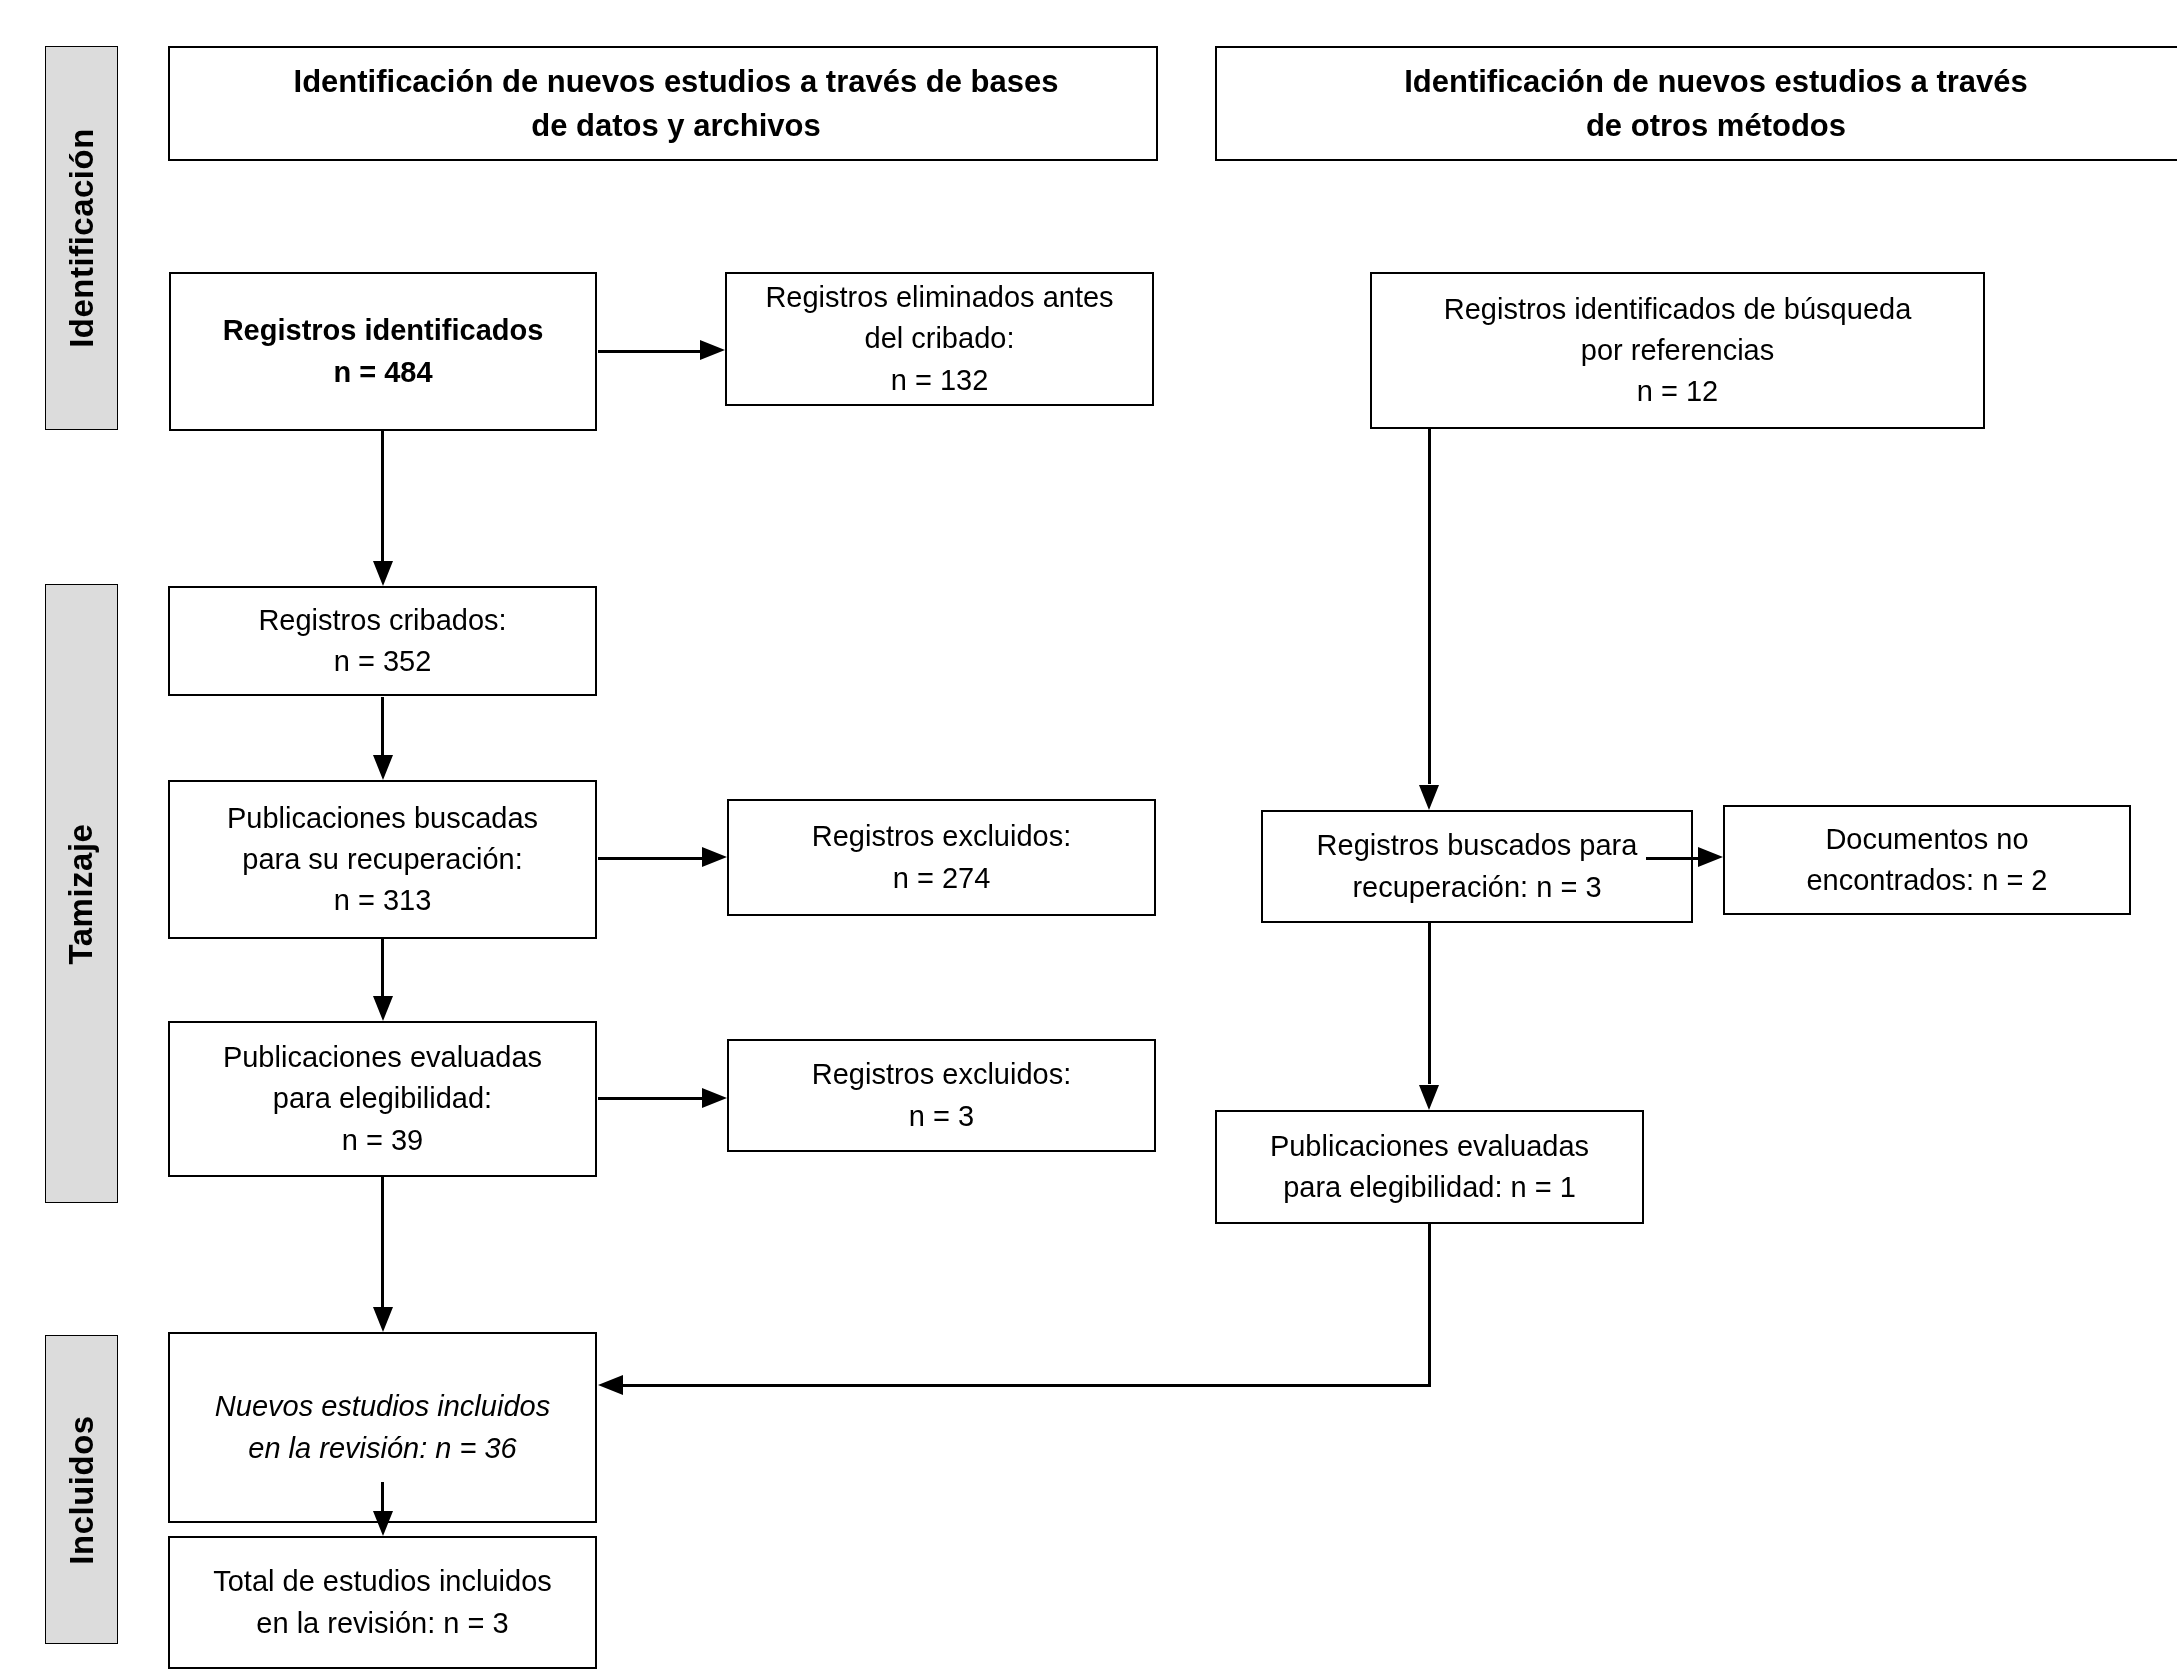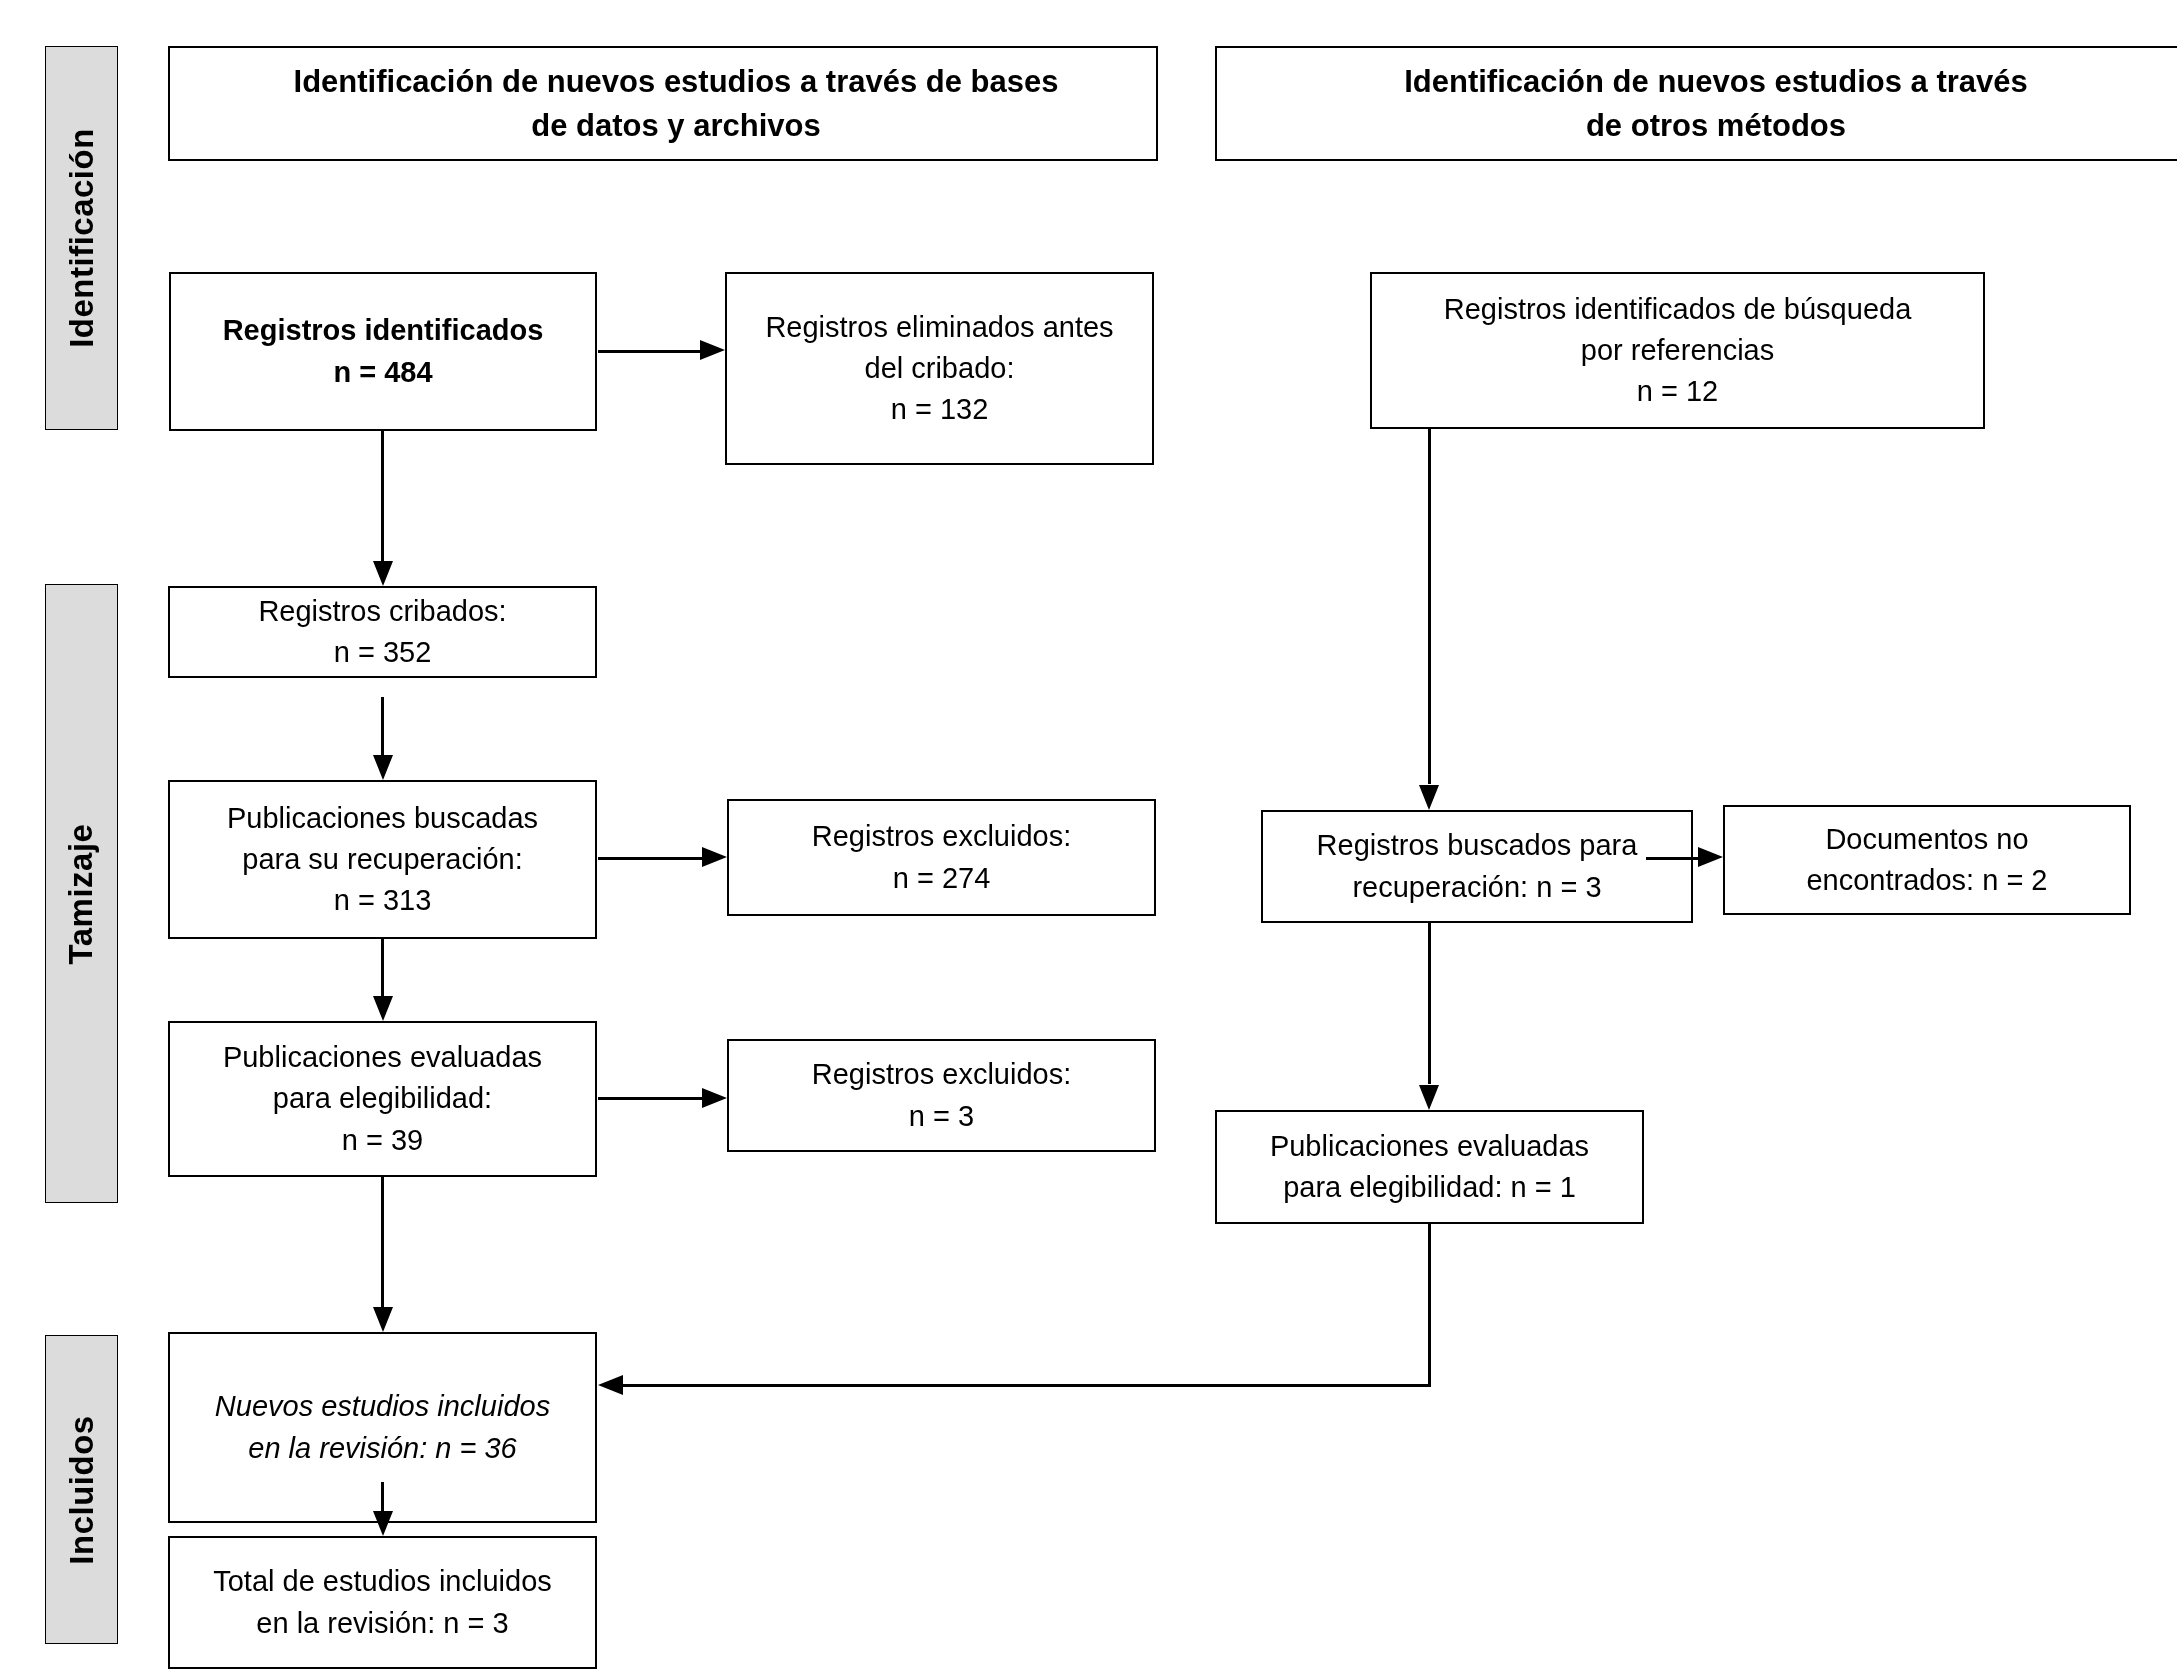--- a/index.html
+++ b/index.html
@@ -92,34 +92,34 @@
     <span class="vtext">Incluidos</span>
   </div>
 
   <div class="hdr" style="left:168px; top:46px; width:990px; height:115px;padding-left:26px;">Identificación de nuevos estudios a través de bases
 de datos y archivos</div>
   <div class="hdr" style="left:1215px; top:46px; width:1002px; height:115px;">Identificación de nuevos estudios a través
 de otros métodos</div>
 
   <div class="box" style="left:169px; top:272px; width:428px; height:159px;font-weight:bold;">Registros identificados
 n = 484</div>
-  <div class="box" style="left:168px; top:586px; width:429px; height:92px;">Registros cribados:
+  <div class="box" style="left:168px; top:586px; width:429px; height:110px;">Registros cribados:
 n = 352</div>
   <div class="box" style="left:168px; top:780px; width:429px; height:159px;">Publicaciones buscadas
 para su recuperación:
 n = 313</div>
   <div class="box" style="left:168px; top:1021px; width:429px; height:156px;">Publicaciones evaluadas
 para elegibilidad:
 n = 39</div>
   <div class="box" style="left:168px; top:1332px; width:429px; height:191px;font-style:italic;">Nuevos estudios incluidos
 en la revisión: n = 36</div>
   <div class="box" style="left:168px; top:1536px; width:429px; height:133px;">Total de estudios incluidos
 en la revisión: n = 3</div>
 
-  <div class="box" style="left:725px; top:272px; width:429px; height:193px;">Registros eliminados antes
+  <div class="box" style="left:725px; top:272px; width:429px; height:134px;">Registros eliminados antes
 del cribado:
 n = 132</div>
   <div class="box" style="left:727px; top:799px; width:429px; height:117px;">Registros excluidos:
 n = 274</div>
   <div class="box" style="left:727px; top:1039px; width:429px; height:113px;">Registros excluidos:
 n = 3</div>
 
   <div class="box" style="left:1370px; top:272px; width:615px; height:157px;">Registros identificados de búsqueda
 por referencias
 n = 12</div>

